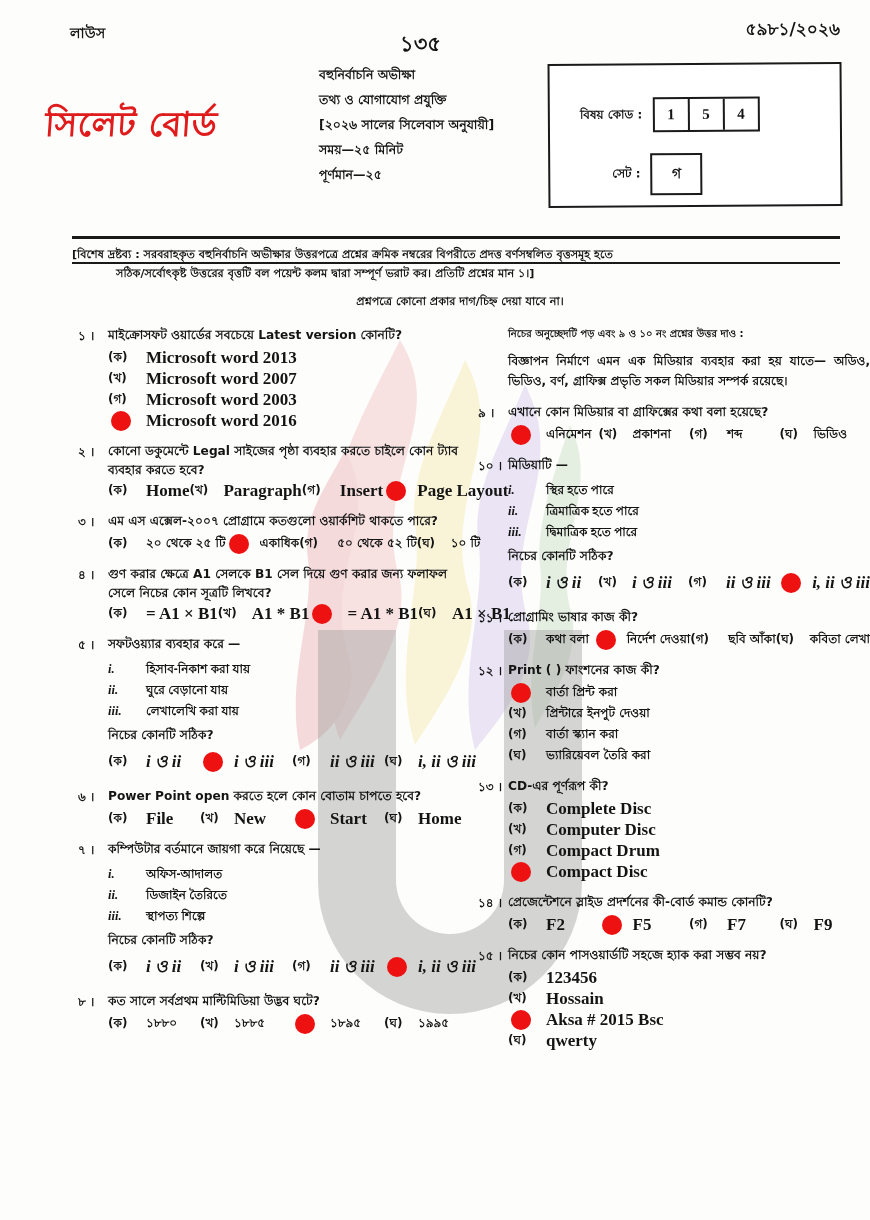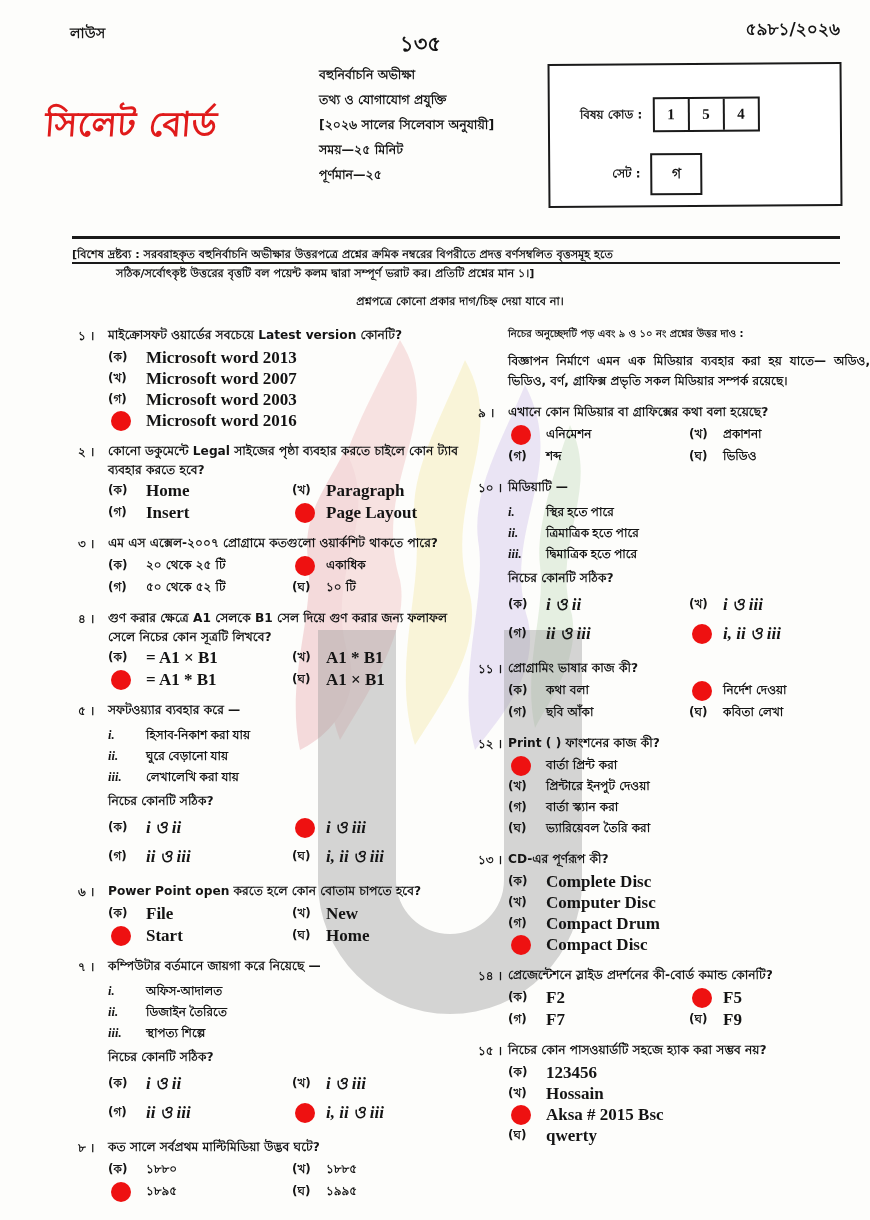--- a/index.html
+++ b/index.html
@@ -75,21 +75,21 @@
   .rtxt{font-family:Liberation Sans, sans-serif;font-size:12px;font-weight:700;}
   .substem{margin:4px 0 2px 30px;font-family:"DejaVu Sans",sans-serif;
            font-size:12.2px;font-weight:700;}
   .passage{margin:2px 0 12px 30px;font-family:"DejaVu Sans",sans-serif;
            font-size:12px;line-height:20px;font-weight:700;text-align:justify;}
   .passlead{margin:0 0 8px 30px;font-family:"DejaVu Sans",sans-serif;
             font-size:10px;font-weight:700;}
 
   
   .opts{margin-left:30px;}
-  .opts.g2{display:grid;grid-template-columns:1fr 1fr;row-gap:1px;}
+  .opts.g2{display:grid;grid-template-columns:1fr 1fr 1fr 1fr;row-gap:18px;}
   .opts.g1{display:block;}
   .opt{display:flex;align-items:center;min-height:21px;}
   .okey{width:38px;flex:0 0 38px;font-family:"DejaVu Sans",sans-serif;
         font-size:12px;font-weight:700;}
   .dot{width:38px;flex:0 0 38px;display:flex;align-items:center;}
   .dot i{display:block;width:20px;height:20px;border-radius:50%;
          background:#ee1111;margin-left:3px;}
   .otxt{font-size:17px;font-family:Liberation Serif, serif;font-weight:600;
         white-space:nowrap;}
   .otxt.bn{font-family:"DejaVu Sans",sans-serif;font-size:12px;font-weight:700;}

